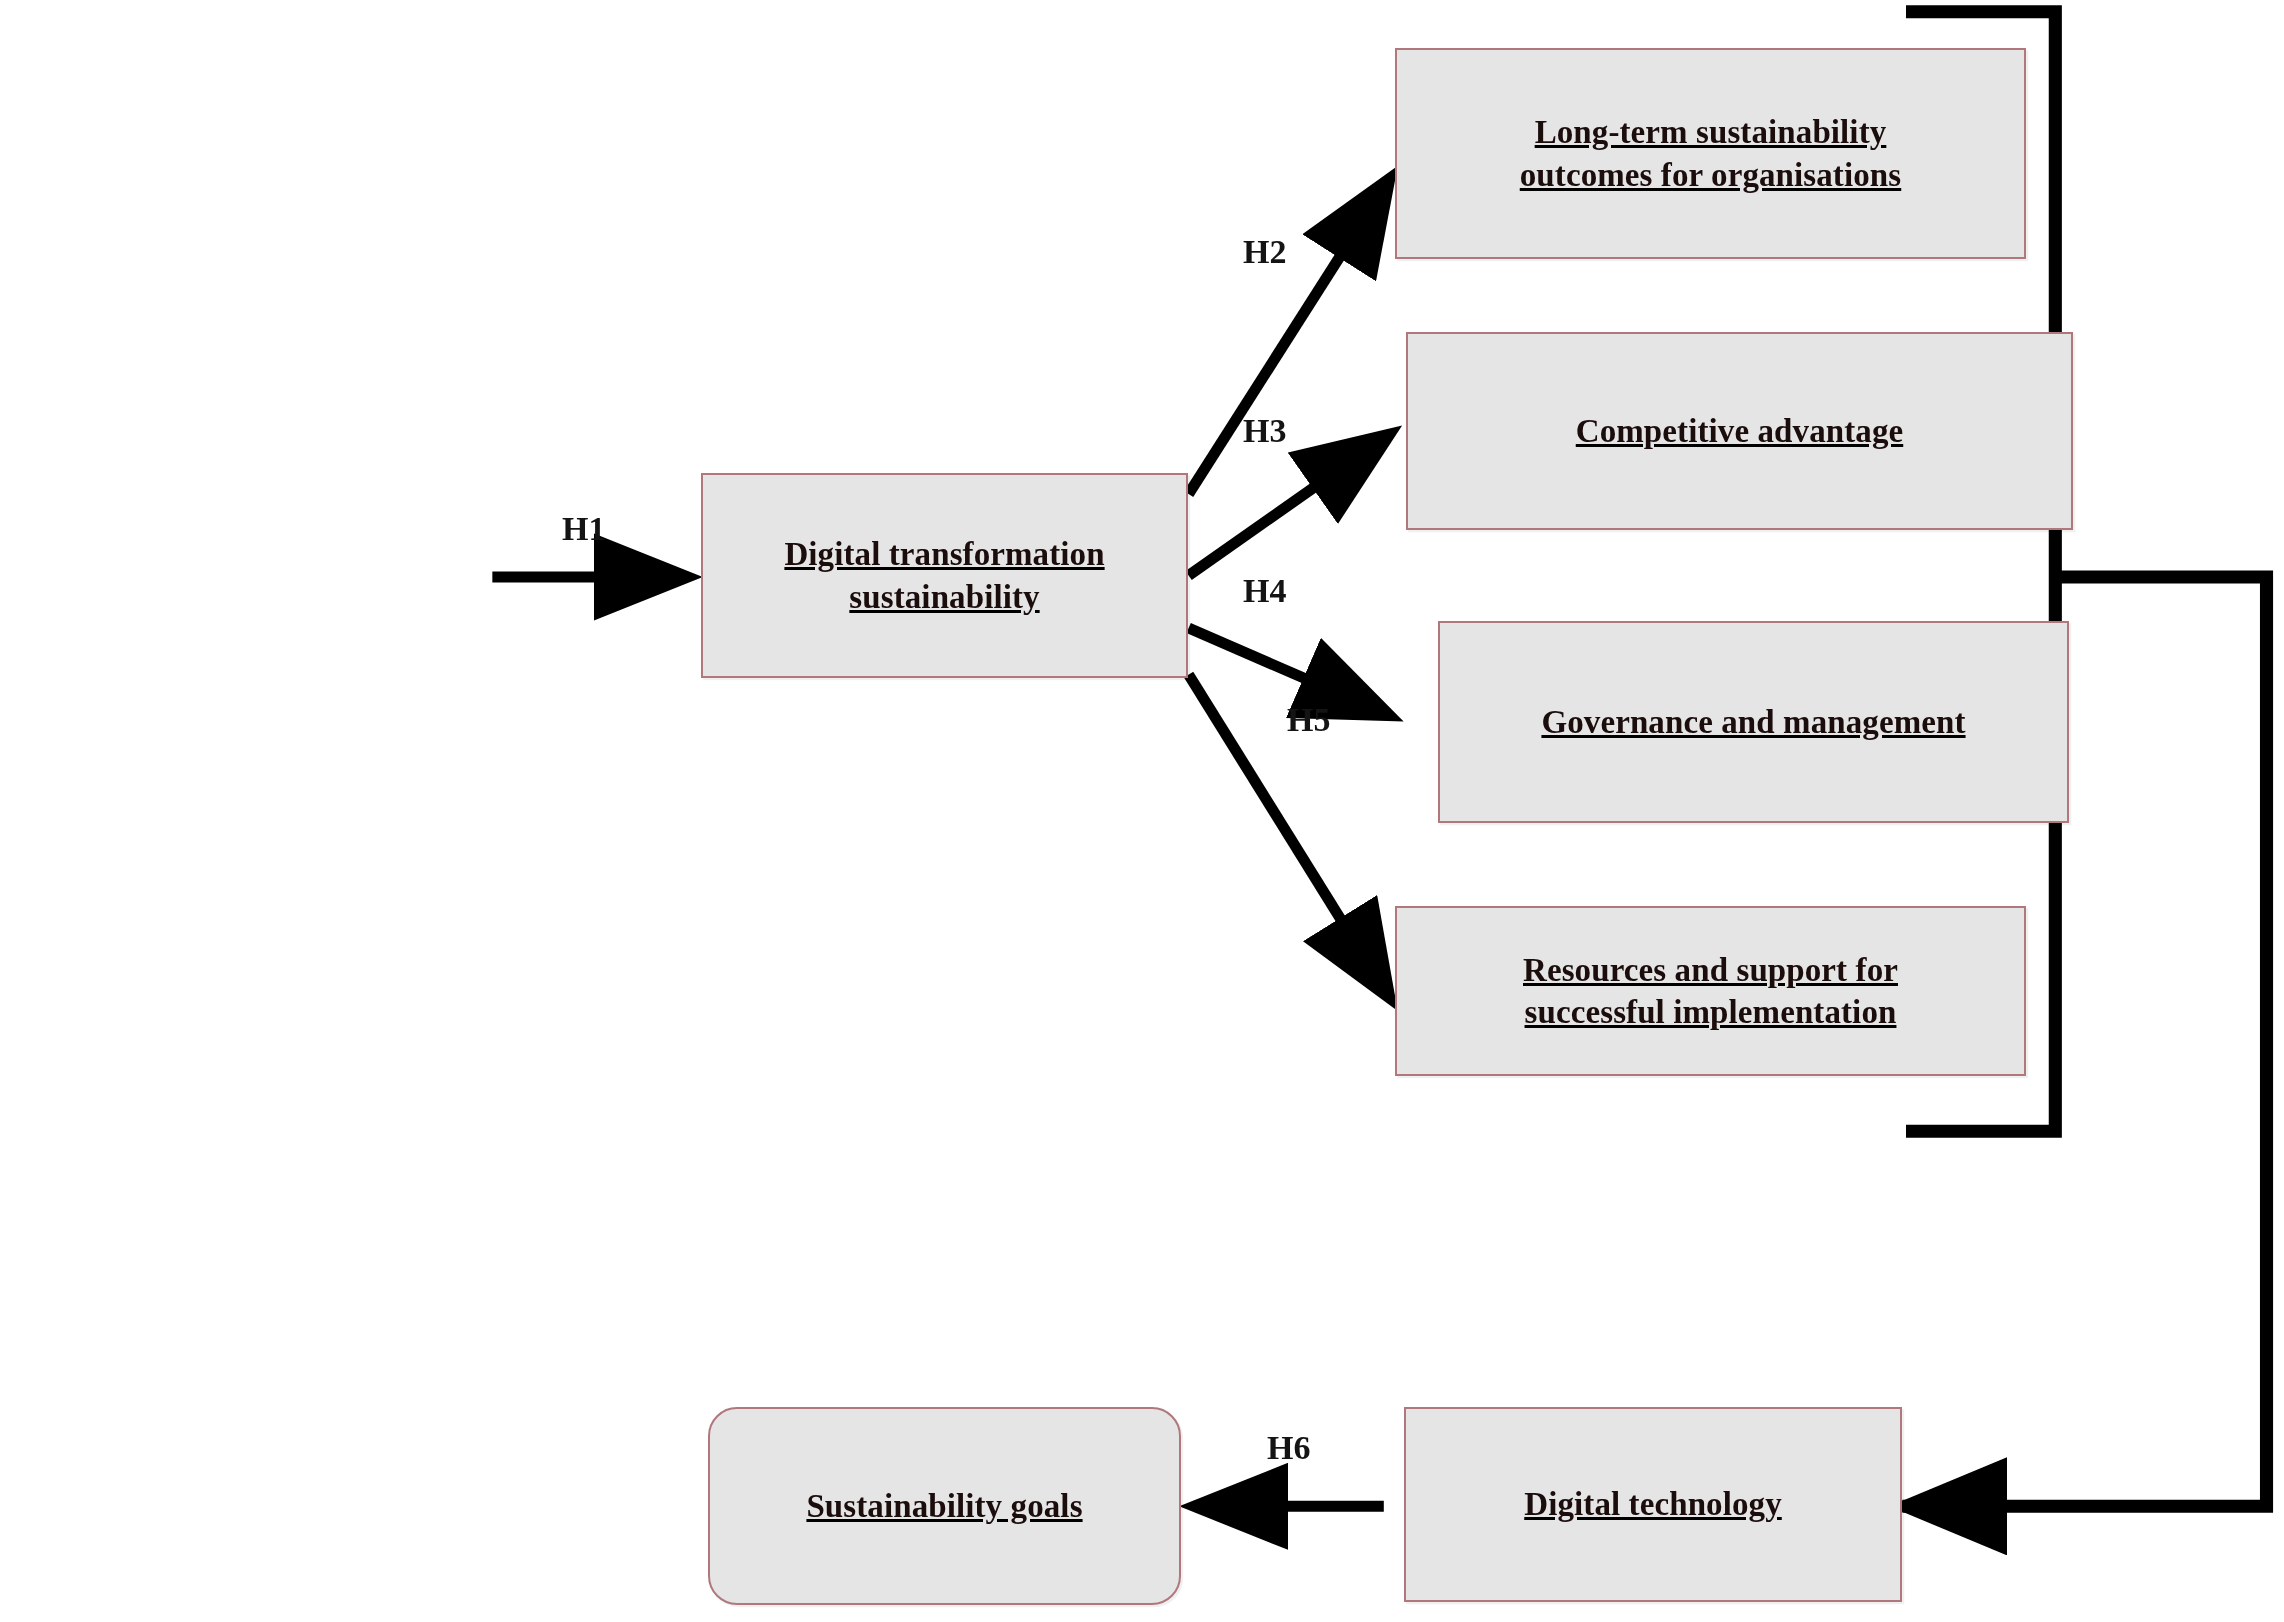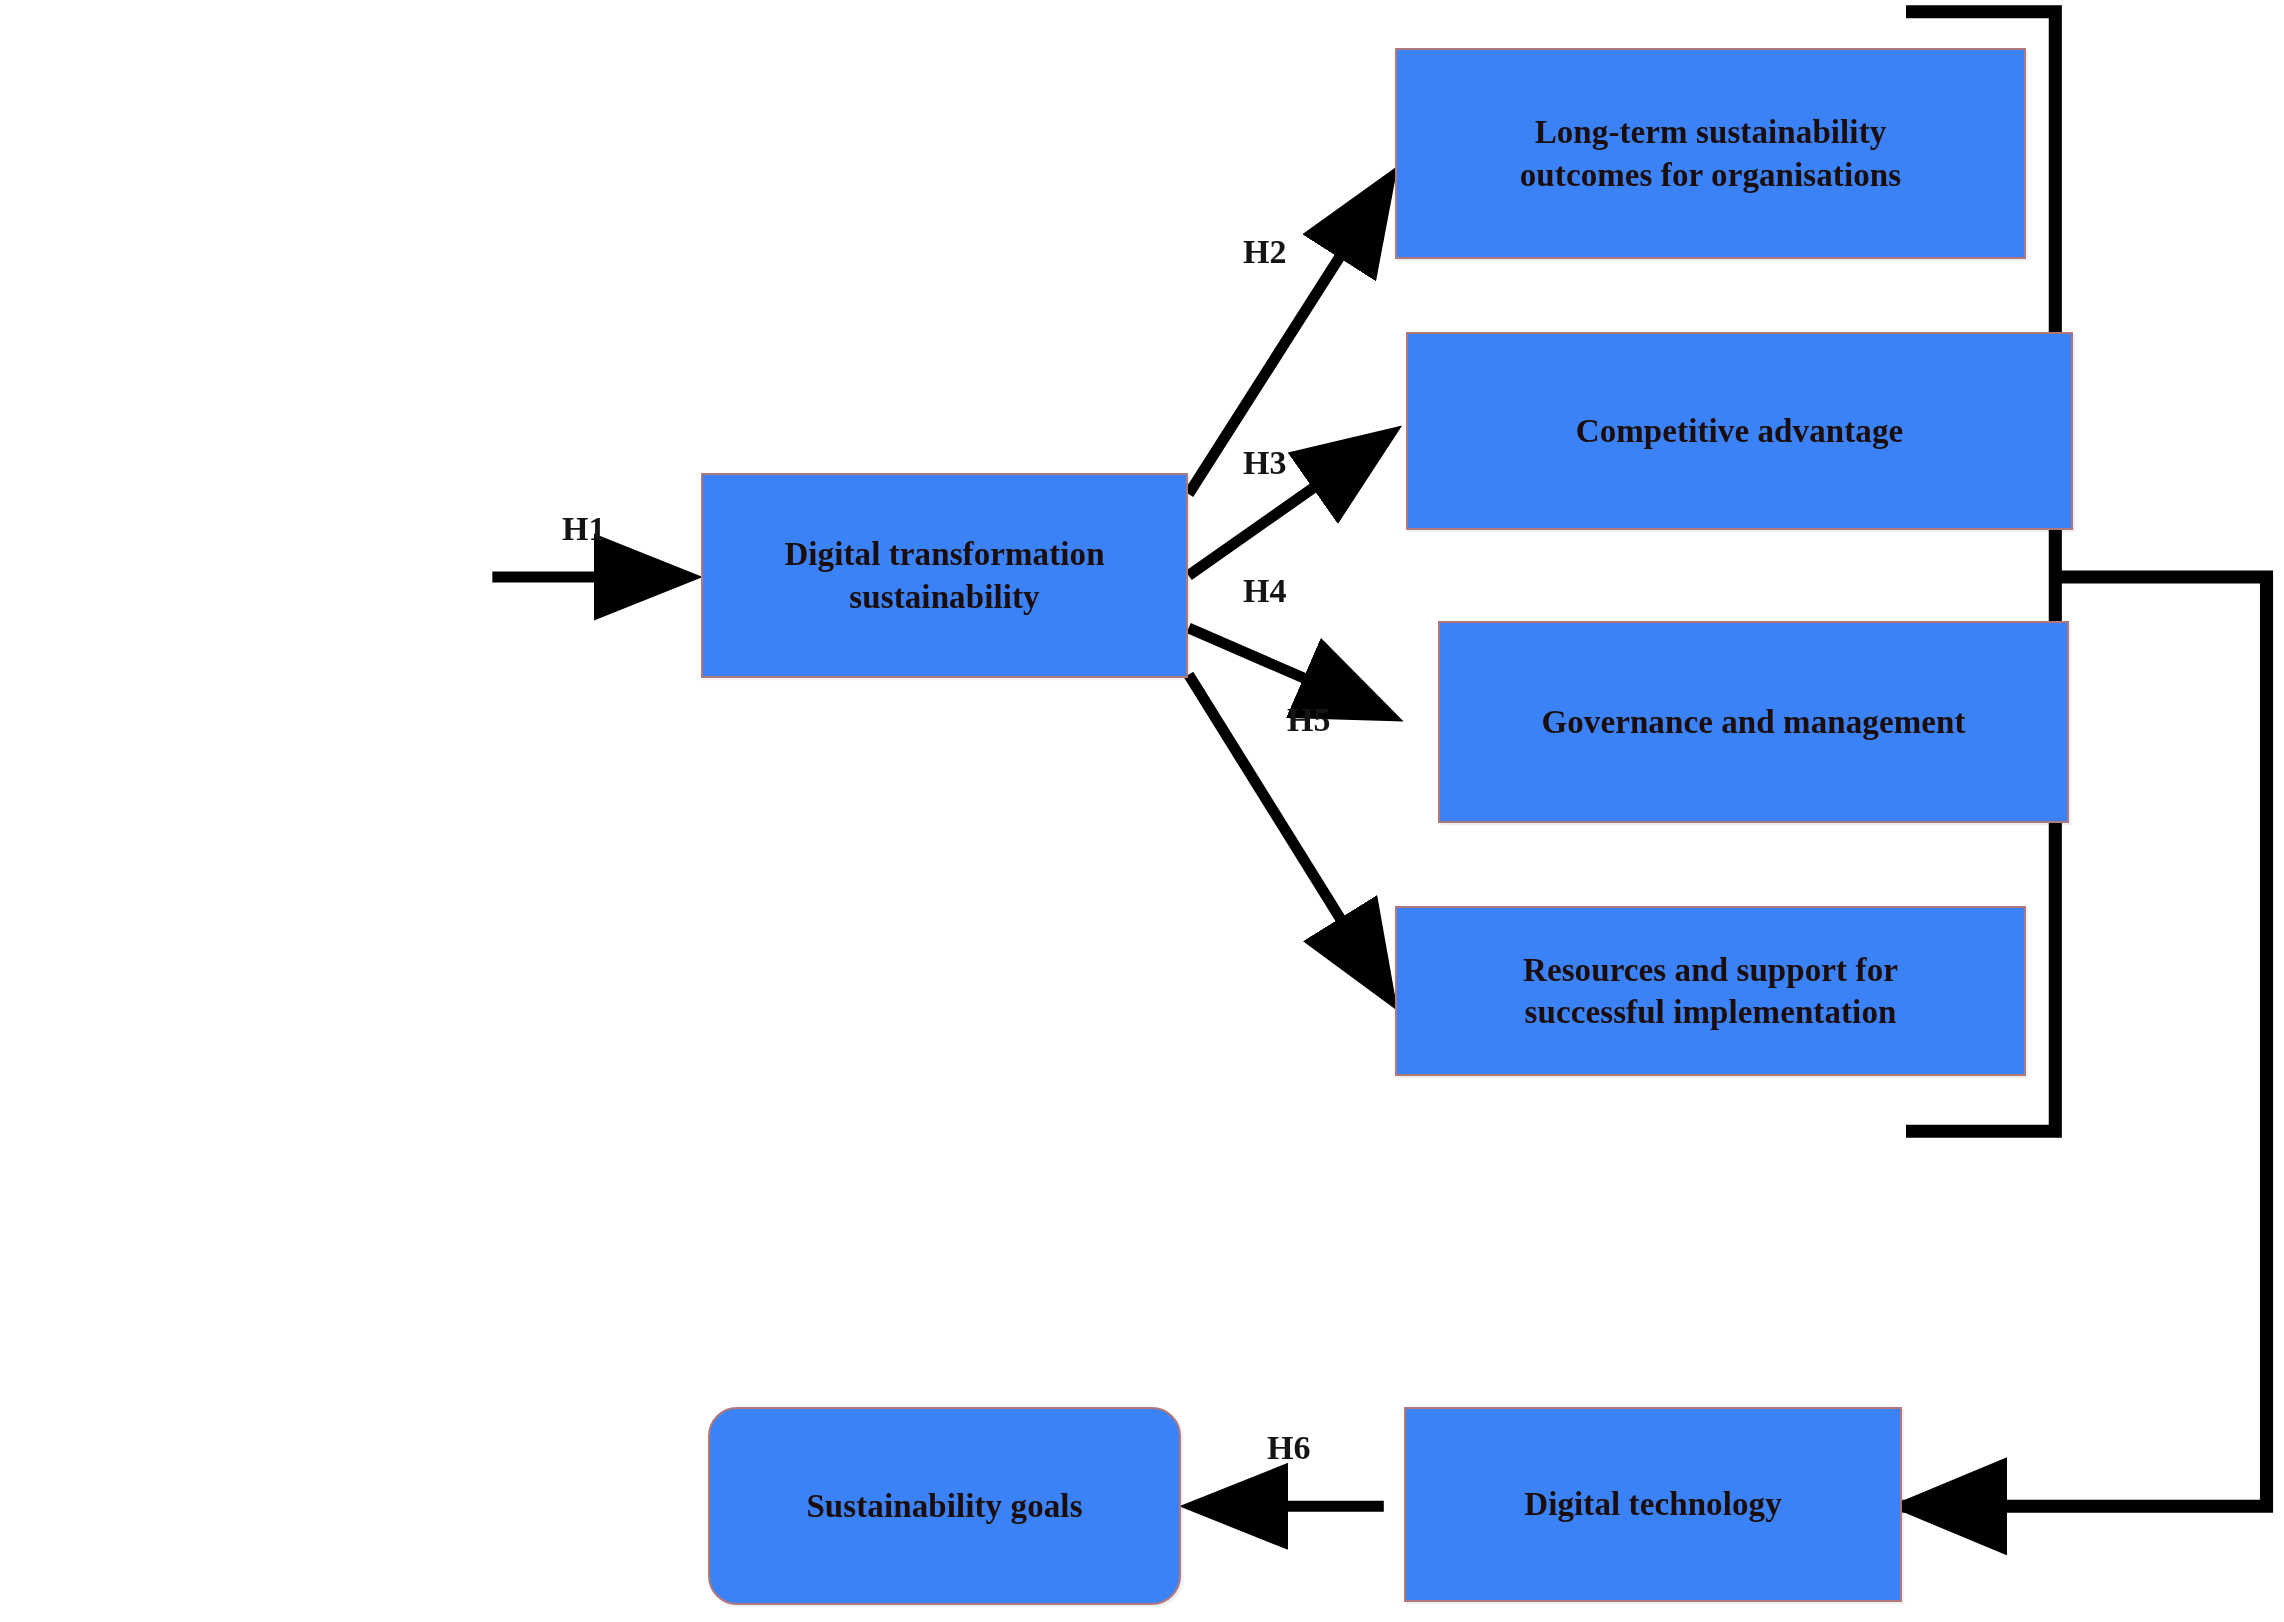--- a/index.html
+++ b/index.html
@@ -22,27 +22,28 @@
     position: absolute;
     top: 0;
     left: 0;
     width: 2284px;
     height: 1623px;
     display: block;
   }
   .node-box {
     position: absolute;
     box-sizing: border-box;
-    background: #3b82f6;
+    background: #e5e5e5;
     border: 2.9px solid #b0787d;
     display: flex;
     align-items: center;
     justify-content: center;
     text-align: center;
     box-shadow: 2.2px 2.2px 0 rgba(0,0,0,0.06);
+    text-decoration: underline;
   }
   .node-label {
     font-family: "Liberation Serif", "DejaVu Serif", serif;
     font-weight: bold;
     font-size: 33px;
     line-height: 1.28;
     color: #1c0d0d;
     letter-spacing: 0.1px;
     padding: 0 13px;
     white-space: pre-line;
@@ -117,21 +118,21 @@
   </div>
 
   <div class="node-box" style="left:1404px; top:1407px; width:498px; height:195px;">
     <span class="node-label">Digital technology</span>
   </div>
 
   <div class="edge-label" style="left:562px; top:510px;">H1</div>
 
   <div class="edge-label" style="left:1243px; top:233px;">H2</div>
 
-  <div class="edge-label" style="left:1243px; top:412px;margin-top:32px;">H3</div>
+  <div class="edge-label" style="left:1243px; top:412px;">H3</div>
 
   <div class="edge-label" style="left:1243px; top:572px;">H4</div>
 
   <div class="edge-label" style="left:1243px; top:701px;margin-left:44px;">H5</div>
 
   <div class="edge-label" style="left:1267px; top:1429px;">H6</div>
 
 </div>
 
 

